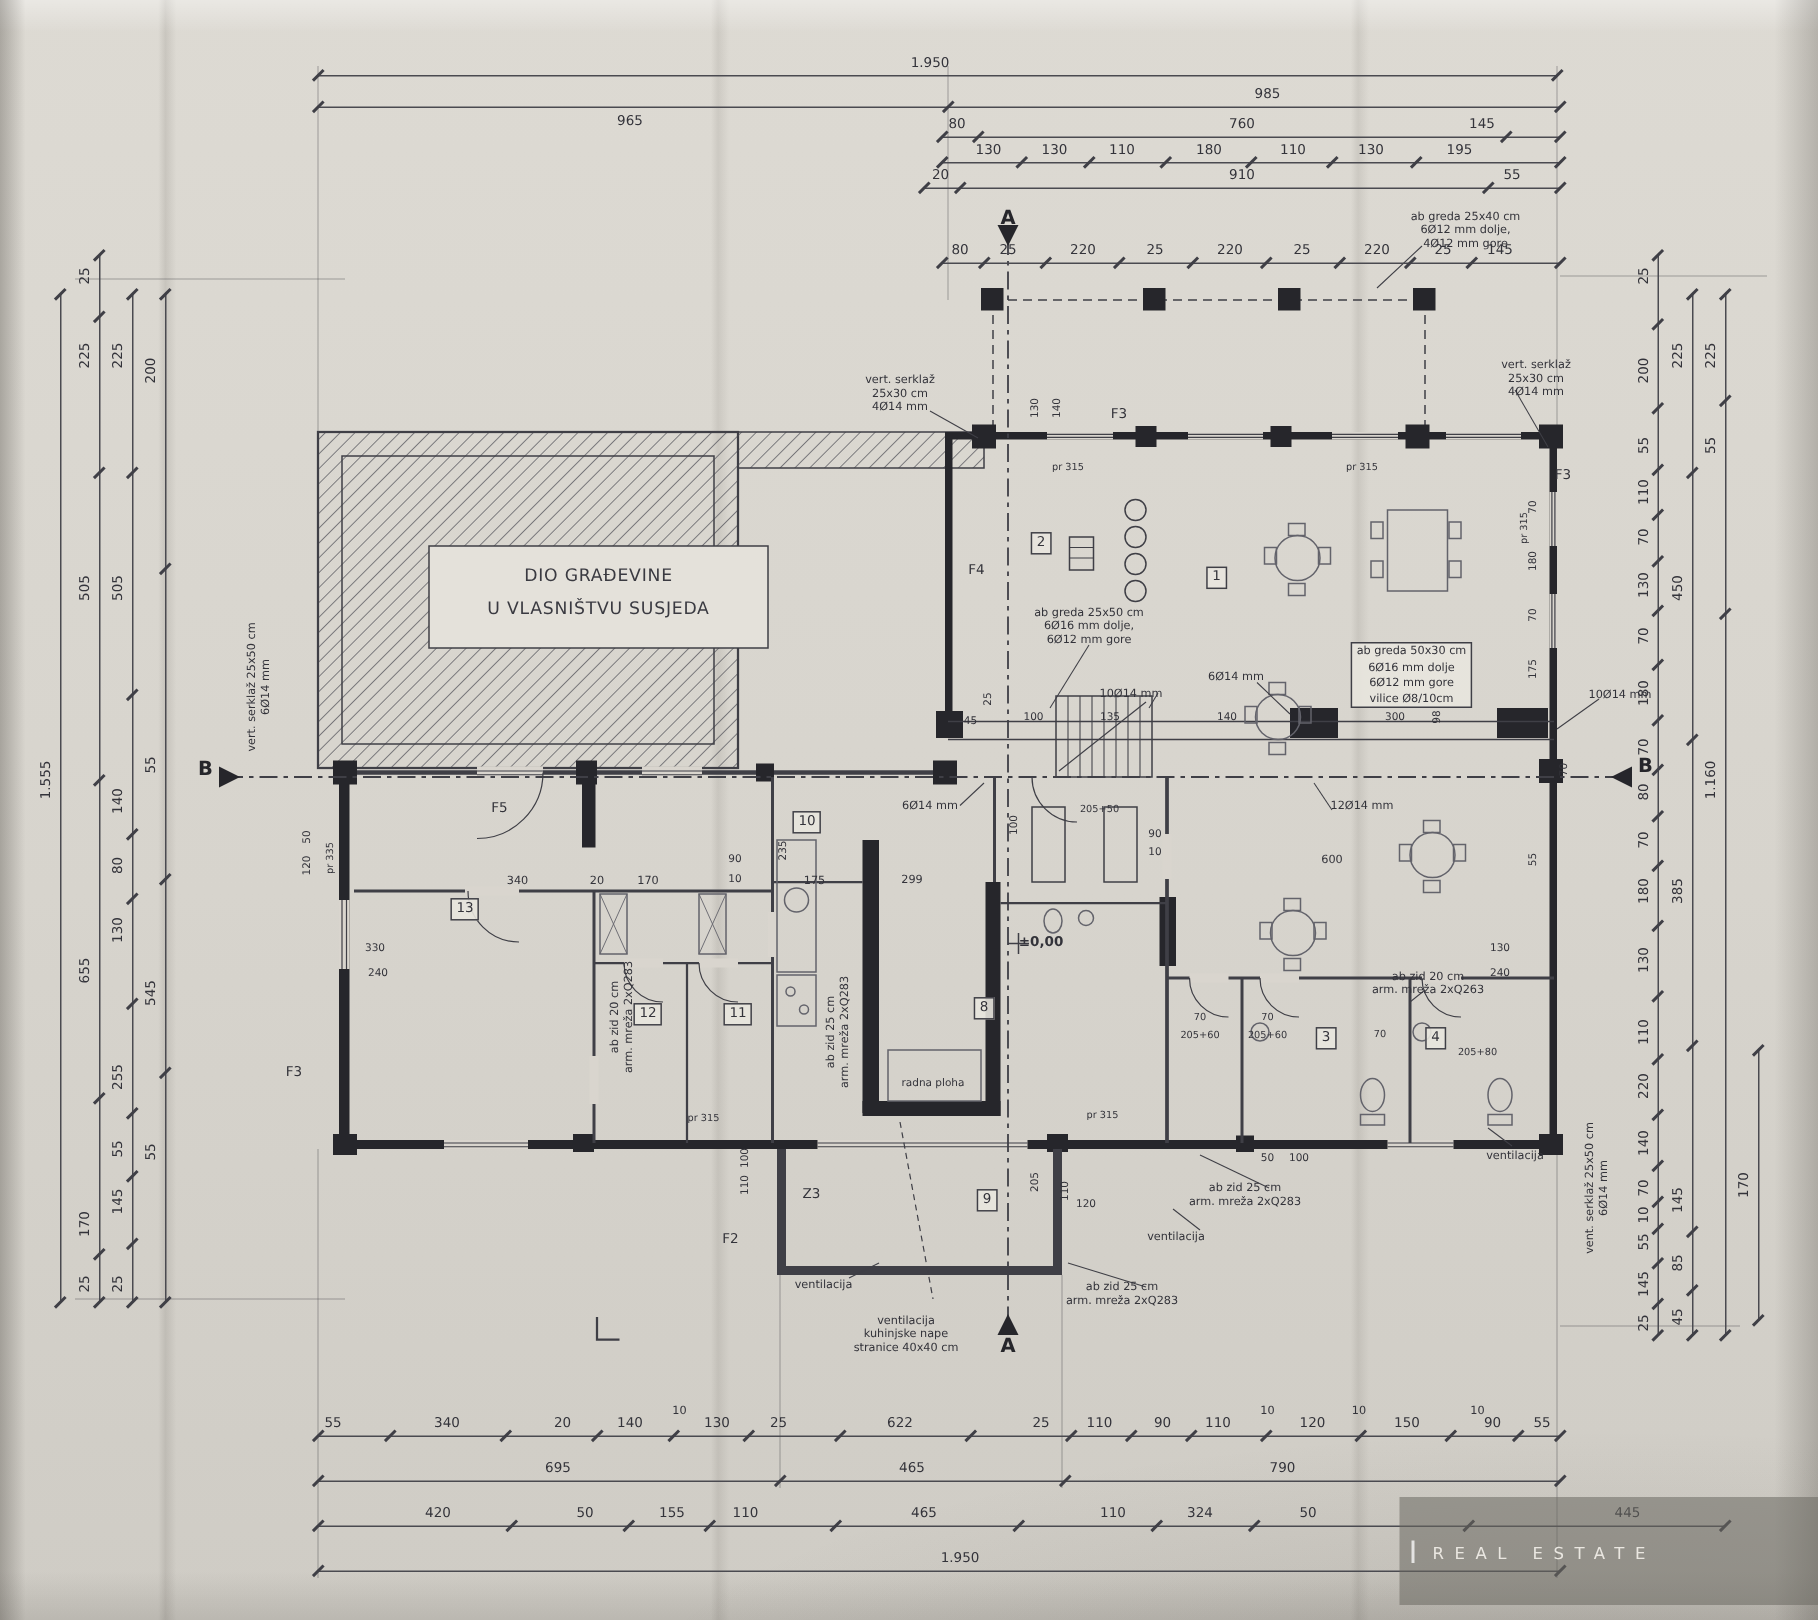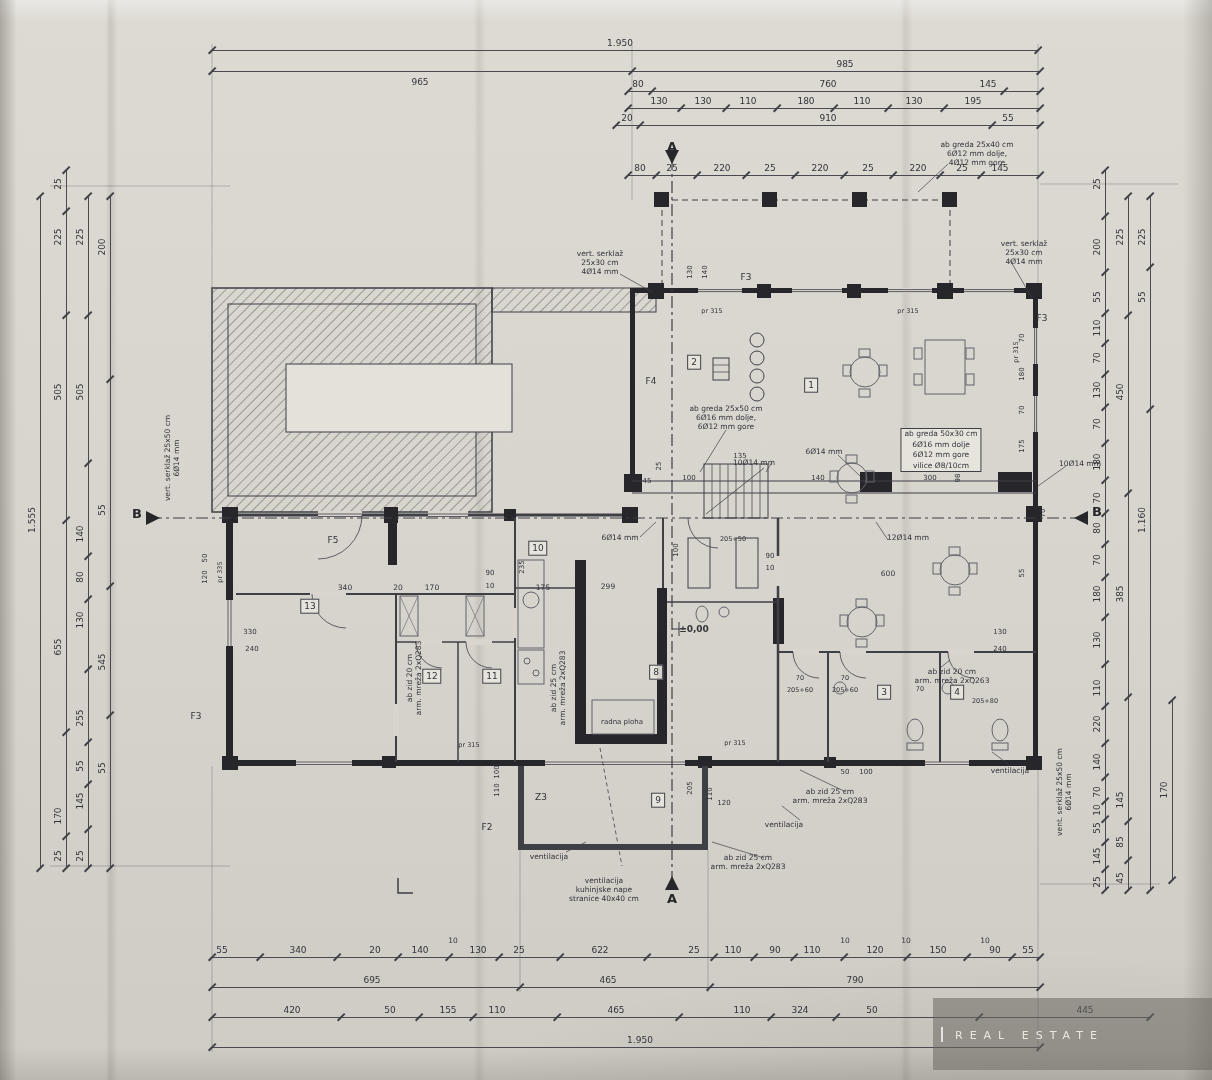--- a/index.html
+++ b/index.html
@@ -280,21 +280,21 @@
 6Ø12 mm gore
 vilice Ø8/10cm</span>
       <span class="lbl" style="left: 172px; top: 458px; font-size: 7.5px; transform: translate(-50%, -50%) rotate(-90deg);">vert. serklaž 25x50 cm
 6Ø14 mm</span>
       <span class="lbl" style="left: 1064px; top: 792px; font-size: 7.5px; transform: translate(-50%, -50%) rotate(-90deg);">vent. serklaž 25x50 cm
 6Ø14 mm</span>
       <span class="lbl" style="left: 414px; top: 678px; font-size: 7.5px; transform: translate(-50%, -50%) rotate(-90deg);">ab zid 20 cm
 arm. mreža 2xQ283</span>
       <span class="lbl" style="left: 558px; top: 688px; font-size: 7.5px; transform: translate(-50%, -50%) rotate(-90deg);">ab zid 25 cm
 arm. mreža 2xQ283</span>
-      <span class="lbl" style="left: 952px; top: 655px; font-size: 7.5px; transform: translate(-50%, -50%); margin-top: 21px;">ab zid 20 cm
+      <span class="lbl" style="left: 952px; top: 655px; font-size: 7.5px; transform: translate(-50%, -50%);">ab zid 20 cm
 arm. mreža 2xQ263</span>
       <span class="lbl" style="left: 830px; top: 796px; font-size: 7.5px; transform: translate(-50%, -50%);">ab zid 25 cm
 arm. mreža 2xQ283</span>
       <span class="lbl" style="left: 748px; top: 862px; font-size: 7.5px; transform: translate(-50%, -50%);">ab zid 25 cm
 arm. mreža 2xQ283</span>
       <span class="lbl" style="left: 549px; top: 856px; font-size: 7.5px; transform: translate(-50%, -50%);">ventilacija</span>
       <span class="lbl" style="left: 784px; top: 824px; font-size: 7.5px; transform: translate(-50%, -50%);">ventilacija</span>
       <span class="lbl" style="left: 1010px; top: 770px; font-size: 7.5px; transform: translate(-50%, -50%);">ventilacija</span>
       <span class="lbl" style="left: 604px; top: 889px; font-size: 7.5px; transform: translate(-50%, -50%);">ventilacija
 kuhinjske nape
@@ -319,21 +319,21 @@
       <span class="lbl boxed" style="left: 957px; top: 692px; font-size: 9px; transform: translate(-50%, -50%);">4</span>
       <span class="lbl boxed" style="left: 656px; top: 672px; font-size: 9px; transform: translate(-50%, -50%);">8</span>
       <span class="lbl boxed" style="left: 658px; top: 800px; font-size: 9px; transform: translate(-50%, -50%);">9</span>
       <span class="lbl boxed" style="left: 538px; top: 548px; font-size: 9px; transform: translate(-50%, -50%);">10</span>
       <span class="lbl boxed" style="left: 492px; top: 676px; font-size: 9px; transform: translate(-50%, -50%);">11</span>
       <span class="lbl boxed" style="left: 432px; top: 676px; font-size: 9px; transform: translate(-50%, -50%);">12</span>
       <span class="lbl boxed" style="left: 310px; top: 606px; font-size: 9px; transform: translate(-50%, -50%);">13</span>
       <span class="lbl" style="left: 659px; top: 466px; font-size: 7px; transform: translate(-50%, -50%) rotate(-90deg);">25</span>
       <span class="lbl" style="left: 647px; top: 481px; font-size: 7px; transform: translate(-50%, -50%);">45</span>
       <span class="lbl" style="left: 689px; top: 478px; font-size: 7px; transform: translate(-50%, -50%);">100</span>
-      <span class="lbl" style="left: 740px; top: 456px; font-size: 7px; transform: translate(-50%, -50%);">135</span>
+      <span class="lbl" style="left: 740px; top: 478px; font-size: 7px; transform: translate(-50%, -50%);">135</span>
       <span class="lbl" style="left: 818px; top: 478px; font-size: 7px; transform: translate(-50%, -50%);">140</span>
       <span class="lbl" style="left: 930px; top: 478px; font-size: 7px; transform: translate(-50%, -50%);">300</span>
       <span class="lbl" style="left: 958px; top: 478px; font-size: 7px; transform: translate(-50%, -50%) rotate(-90deg);">98</span>
       <span class="lbl" style="left: 345px; top: 587px; font-size: 7.5px; transform: translate(-50%, -50%);">340</span>
       <span class="lbl" style="left: 398px; top: 587px; font-size: 7.5px; transform: translate(-50%, -50%);">20</span>
       <span class="lbl" style="left: 432px; top: 587px; font-size: 7.5px; transform: translate(-50%, -50%);">170</span>
       <span class="lbl" style="left: 490px; top: 573px; font-size: 7px; transform: translate(-50%, -50%);">90</span>
       <span class="lbl" style="left: 490px; top: 586px; font-size: 7px; transform: translate(-50%, -50%);">10</span>
       <span class="lbl" style="left: 522px; top: 567px; font-size: 7px; transform: translate(-50%, -50%) rotate(-90deg);">235</span>
       <span class="lbl" style="left: 543px; top: 587px; font-size: 7.5px; transform: translate(-50%, -50%);">175</span>
@@ -619,20 +619,24 @@
       <span class="lbl" style="left: 742px; top: 1010px; font-size: 9px; transform: translate(-50%, -50%);">110</span>
       <span class="lbl" style="left: 800px; top: 1010px; font-size: 9px; transform: translate(-50%, -50%);">324</span>
       <span class="lbl" style="left: 872px; top: 1010px; font-size: 9px; transform: translate(-50%, -50%);">50</span>
       <span class="lbl" style="left: 1085px; top: 1010px; font-size: 9px; transform: translate(-50%, -50%);">445</span>
       <div class="dl" style="left: 212px; top: 1047px; width: 828px; border-top: 1px solid rgb(74, 74, 80);"></div>
       <div class="tick" style="left: 212px; top: 1047px;"></div>
       <div class="tick" style="left: 1040px; top: 1047px;"></div>
       <span class="lbl" style="left: 640px; top: 1040px; font-size: 9px; transform: translate(-50%, -50%);">1.950</span>
     </div>
 
+  <div class="neighbor">
+    <div>DIO GRAĐEVINE</div>
+    <div>U VLASNIŠTVU SUSJEDA</div>
+  </div>
 
   <div class="marker" style="left:672px;top:146px">A</div>
   <div class="marker" style="left:672px;top:898px">A</div>
   <div class="marker" style="left:137px;top:513px">B</div>
   <div class="marker" style="left:1097px;top:511px">B</div>
 
   <div class="watermark">
     <div class="wm-inner">
       <div class="wm-sub">REAL ESTATE</div>
     </div>

